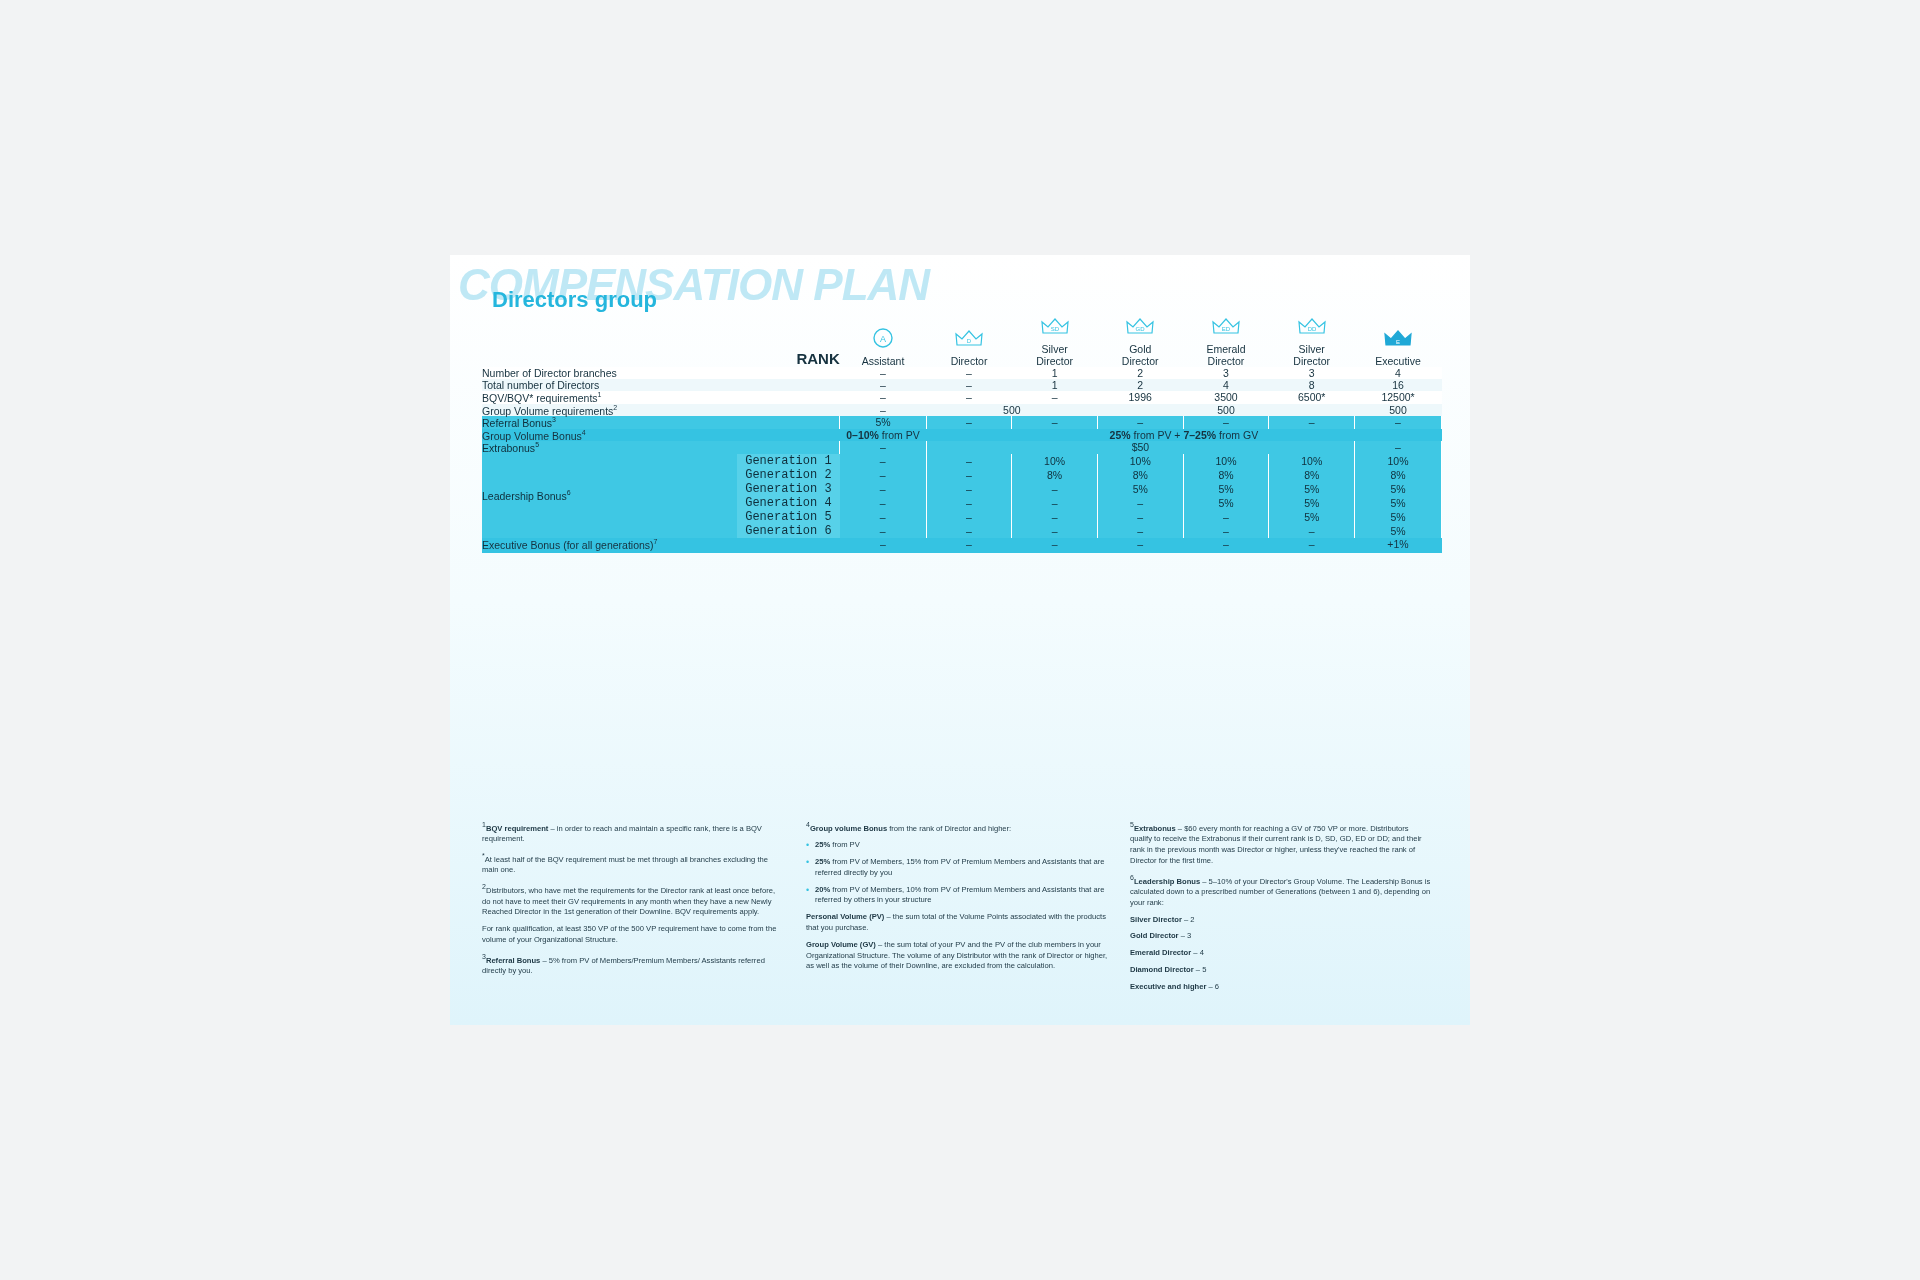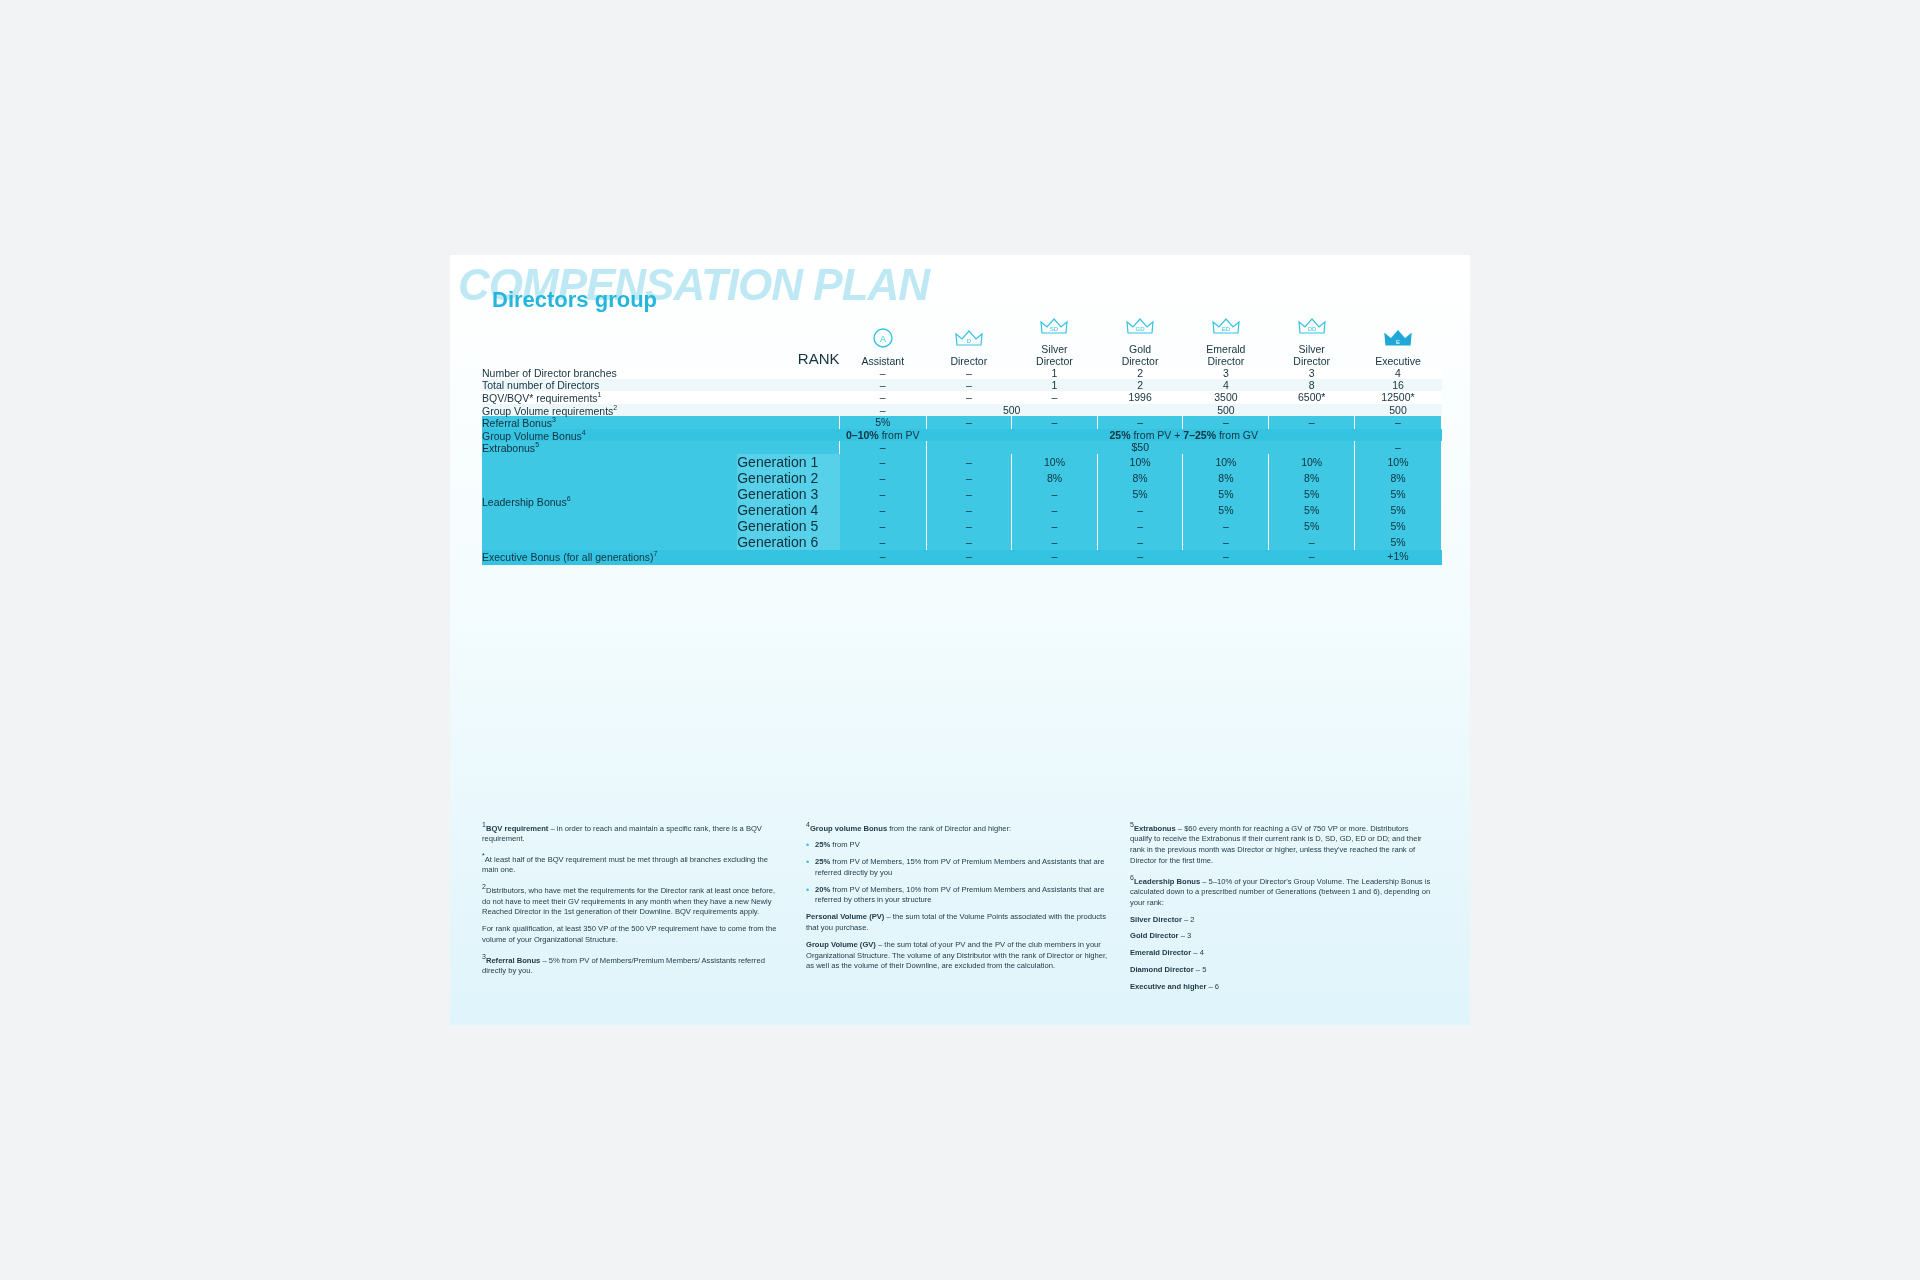--- a/index.html
+++ b/index.html
@@ -21,21 +21,21 @@
     font-style:italic;
   }
   .grp-title{
     position:absolute;left:42px;top:32px;
     color:#25b6dd;font-size:22px;font-weight:bold;
   }
   .table-wrap{position:absolute;left:32px;top:60px;width:960px;}
   table.comp{border-collapse:collapse;width:960px;font-size:10.5px;color:#1d2b33;}
   table.comp td,table.comp th{padding:0;border:0;}
   .rank-label{
-    font-size:15px;font-weight:normal;color:#16323f;text-align:right;
+    font-size:15px;font-weight:bold;color:#16323f;text-align:right;
     padding-right:14px;vertical-align:bottom;padding-bottom:16px;
   }
   .rank-head{
     text-align:center;vertical-align:bottom;padding-bottom:6px;width:94px;
     color:#16323f;font-size:10.5px;line-height:1.15;
   }
   .crown{display:block;margin:0 auto 4px auto;}
   .rowlabel{
     text-align:left;padding:4px 0 4px 30px;color:#16323f;font-size:10.5px;
     border-right:1px solid #ffffff;
@@ -43,22 +43,22 @@
   .cell{
     text-align:center;padding:4px 0;color:#16323f;font-size:10.5px;
     border-right:1px solid #ffffff;
   }
   .rw-white{background:#ffffff;margin-top:16px;}
   .rw-alt{background:#eef8fb;margin-top:28px;}
   .rw-cyan{background:#3fc8e4;}
   .rw-cyan .rowlabel,.rw-cyan .cell{color:#0f2f3c;border-right:1px solid #ffffff;}
   .rw-cyan2{background:#35c3e2;}
   .gen-label{
-    background:#57d1e9;font-size:14px;color:#0f2f3c;
-    border-right:1px solid #ffffff;border-bottom:1px solid #ffffff;padding:4px 0;
+    background:#57d1e9;text-align:center;font-size:12px;color:#0f2f3c;
+    border-right:1px solid #ffffff;border-bottom:1px solid #ffffff;padding:4px 0;font-family:Liberation Mono, monospace;
   }
   .lb-label{
     background:#3fc8e4;text-align:left;padding-left:30px;color:#0f2f3c;
     font-size:10.5px;border-right:1px solid #ffffff;
   }
   .top-rule-a{border-top:2px solid #35c3e2;}
   .top-rule-b{border-top:2px solid #2b3f8f;}
   .bottom-rule{height:3px;background:#35c3e2;}
   sup{font-size:7px;}
   .b{font-weight:bold;}

